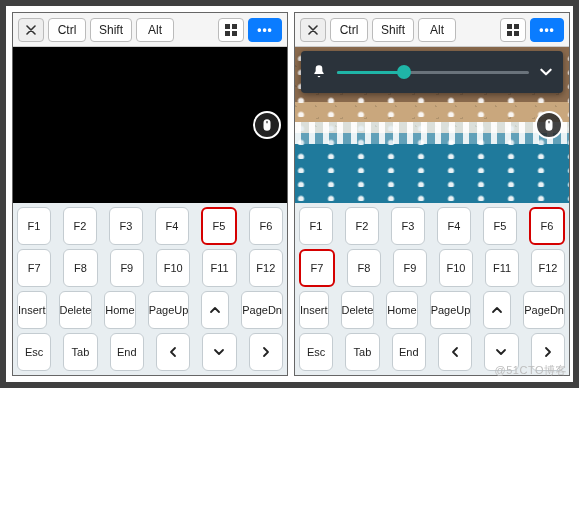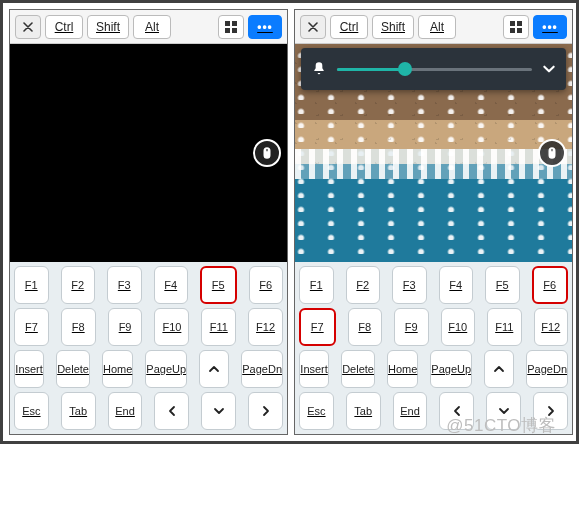--- a/index.html
+++ b/index.html
@@ -6,26 +6,25 @@
   body {
     font-family: -apple-system, BlinkMacSystemFont, "Segoe UI", Arial, sans-serif;
     background: #fff;
     width: 579px;
     height: 512px;
     overflow: hidden;
     position: relative;
   }
   .outer {
     width: 579px;
-    height: 444px;
-    border: 3px solid #404040;
+    height: 388px;
+    border: 6px solid #404040;
     display: flex;
     background: #fff;
     position: relative;
-    text-decoration: underline;
   }
   .pane {
     flex: 1;
     display: flex;
     flex-direction: column;
     border: 1px solid #666;
     margin: 6px 3px;
     position: relative;
     overflow: hidden;
   }
@@ -128,22 +127,22 @@
     border:1px solid #c4ccd1;
     border-radius:6px;
     height:38px;
     display:flex;align-items:center;justify-content:center;
     font-size:11px;
     color:#222;
     cursor:pointer;
   }
   .key.hl { border:2px solid #d50000; }
   .watermark{
-    position:absolute; right:20px; bottom:4px;
-    font-size:17px; color:#bdbdbd; letter-spacing:0.5px;
+    position:absolute; right:6px; bottom:4px;
+    font-size:11px; color:#bdbdbd; letter-spacing:0.5px;
     pointer-events:none;
   }
   svg { display:block; }
 </style>
 </head>
 <body>
 
 <div class="outer">
 
   <div class="pane">

